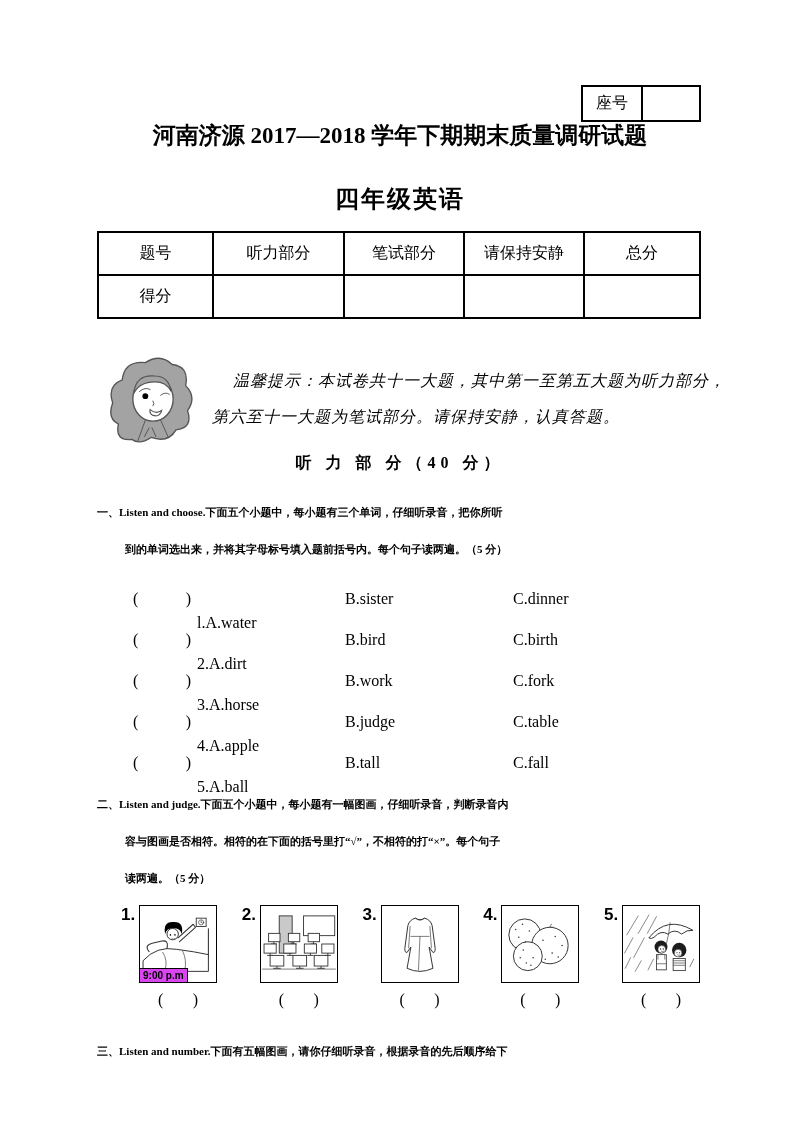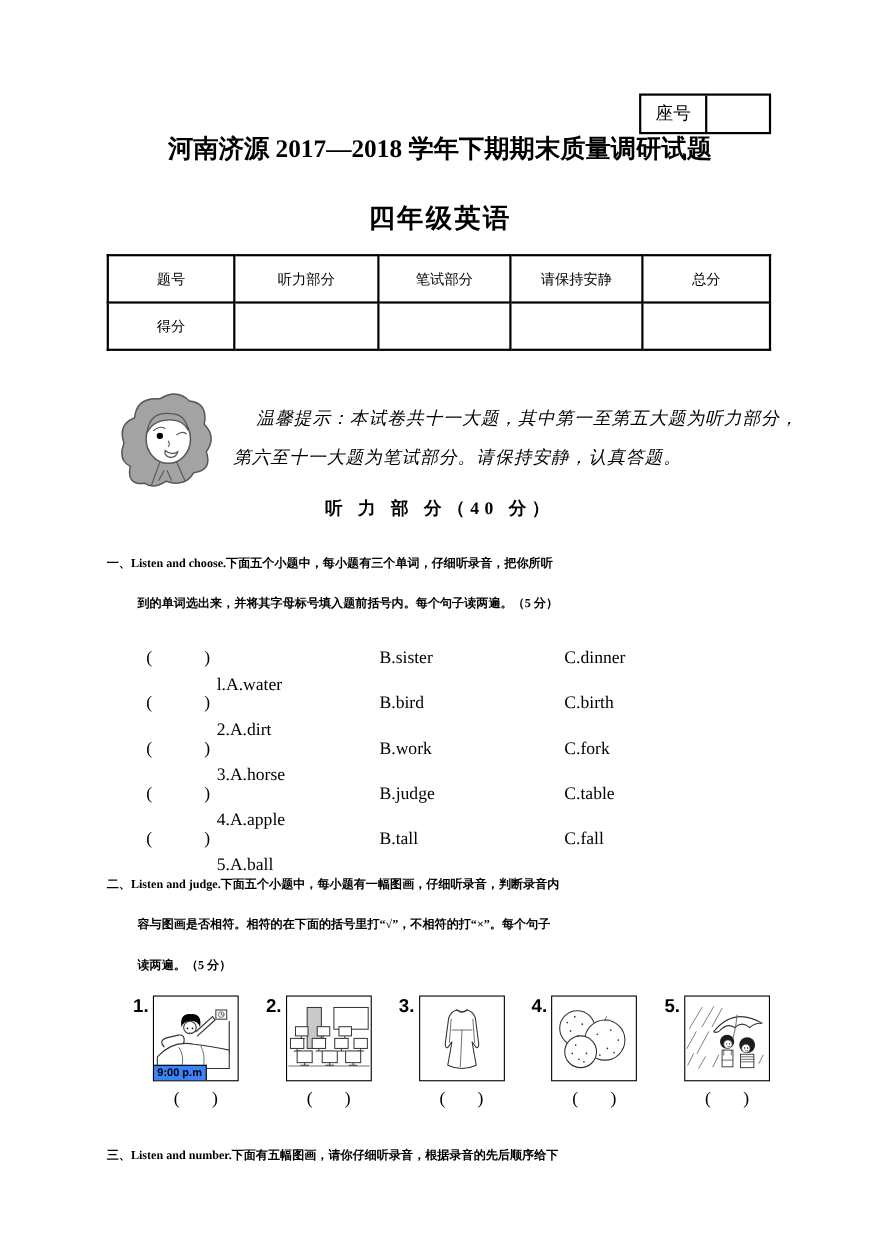--- a/index.html
+++ b/index.html
@@ -19,21 +19,21 @@
     position:absolute;top:85px;right:92px;
     display:flex;border:2px solid #000;height:33px;background:#fff;
   }
   .seat-label{width:58px;display:flex;align-items:center;justify-content:center;font-size:16px;}
   .seat-empty{width:56px;border-left:2px solid #000;}
   
   .title{margin-top:118px;text-align:center;font-size:23px;font-weight:bold;line-height:36px;white-space:nowrap;}
   .subtitle{margin-top:28px;text-align:center;font-size:24px;font-weight:bold;line-height:34px;letter-spacing:2px;}
   
   table.score{margin-top:15px;border-collapse:collapse;width:604px;table-layout:fixed;}
-  table.score td{border:2px solid #000;height:41px;text-align:center;font-size:13px;padding:0;}
+  table.score td{border:2px solid #000;height:41px;text-align:center;font-size:16px;padding:0;}
   
   .tip{position:relative;margin-top:34px;height:96px;}
   .tip-figure{position:absolute;left:8px;top:0;width:96px;height:96px;}
   .tip-text{margin-left:115px;padding-top:10px;}
   .tip-line{font-size:16px;font-style:italic;line-height:36px;white-space:nowrap;letter-spacing:1px;}
   .tip-line.first{text-indent:21px;}
   
   .section-heading{text-align:center;font-size:16px;font-weight:bold;letter-spacing:5px;line-height:28px;}
   
   .inst{font-size:11px;font-weight:bold;line-height:37px;white-space:nowrap;}
@@ -49,21 +49,21 @@
   .opt-b{width:168px;}
   .opt-c{flex:1;}
   
   .pics{display:flex;justify-content:space-between;margin-top:8px;width:579px;padding-left:24px;}
   .pic-cell{display:flex;flex-direction:column;width:96px;}
   .pic-top{display:flex;align-items:flex-start;}
   .pic-num{font-weight:bold;font-size:17px;width:18px;font-family:"Liberation Sans","DejaVu Sans",sans-serif;}
   .pic-box{width:78px;height:78px;border:1.5px solid #000;position:relative;overflow:hidden;background:#fff;box-sizing:border-box;}
   .pic-box svg{width:100%;height:100%;display:block;}
   .time-label{
-    position:absolute;left:0;bottom:0;background:#3b82f6;border-top:1.5px solid #000;border-right:1.5px solid #000;
+    position:absolute;left:0;bottom:0;background:#d946ef;border-top:1.5px solid #000;border-right:1.5px solid #000;
     font-size:10px;font-weight:bold;padding:1px 3px;font-family:"Liberation Sans","DejaVu Sans",sans-serif;white-space:nowrap;
   }
   .pic-paren{margin-left:18px;width:78px;margin-top:8px;font-size:16px;display:flex;justify-content:center;}
   .pic-paren .paren-pair{width:40px;margin-right:0;}
   svg .ln{fill:none;stroke:#333;stroke-width:1.4;stroke-linecap:round;stroke-linejoin:round;}
   svg .thin{fill:none;stroke:#555;stroke-width:1;stroke-linecap:round;}
 </style>
 </head>
 <body>
 

